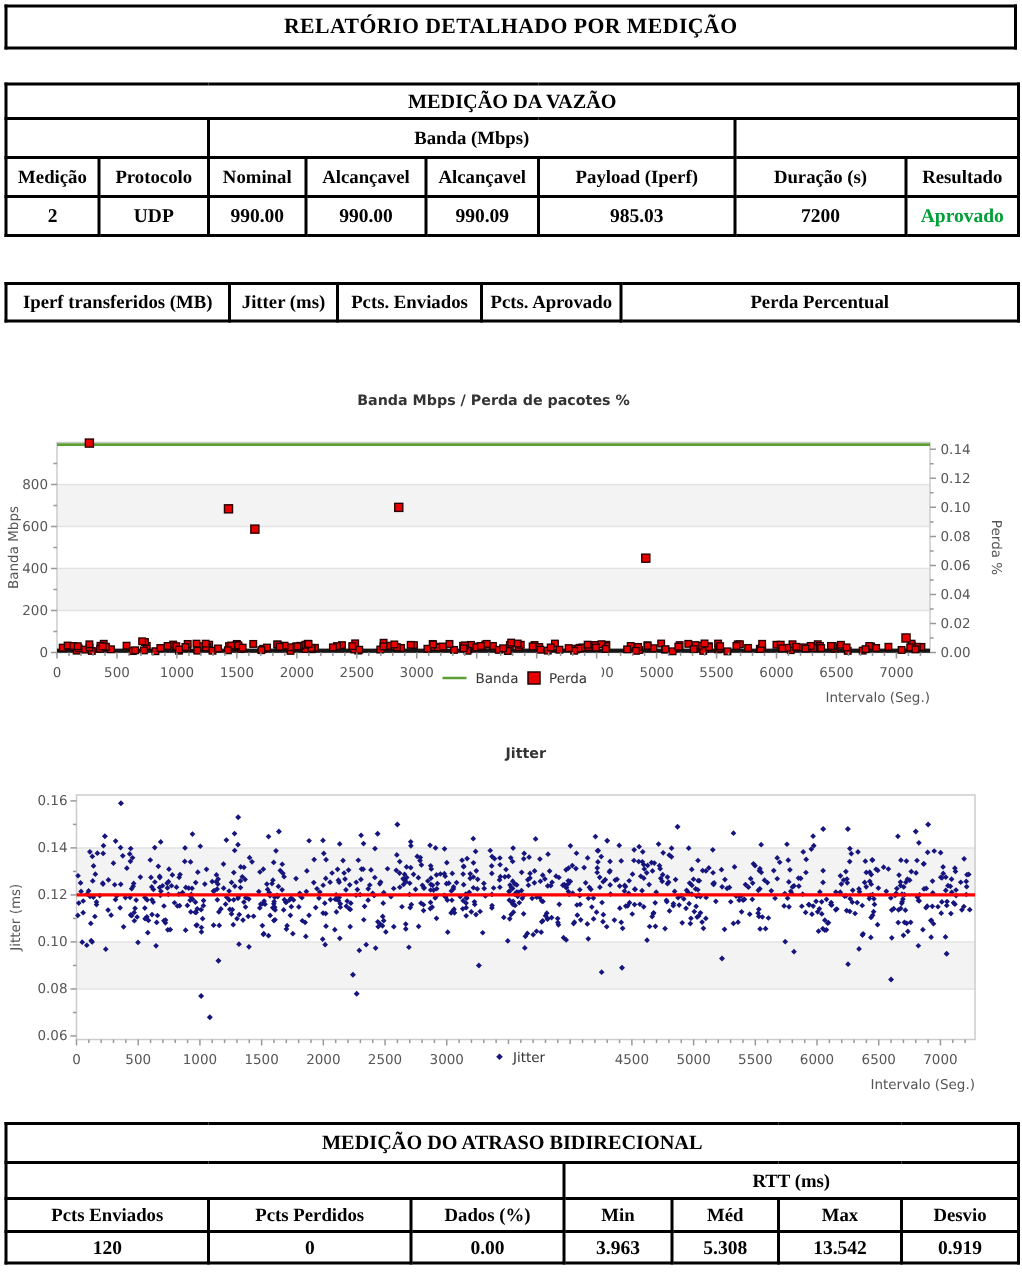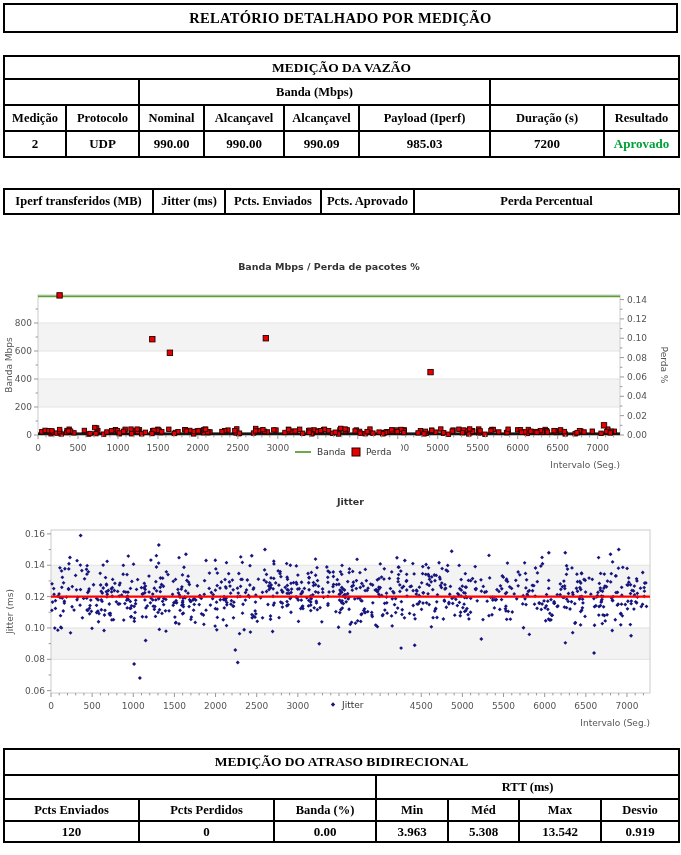--- a/index.html
+++ b/index.html
@@ -1593,21 +1593,21 @@
         <tr>
           <td colspan="7" class="tbl-title" style="height:24px">MEDIÇÃO DO ATRASO BIDIRECIONAL</td>
         </tr>
     <tr>
       <td colspan="3"></td>
       <td colspan="4" class="hdr" style="height:22px">RTT (ms)</td>
     </tr>
     <tr class="hdr" style="height:22px">
       <td>Pcts Enviados</td>
       <td>Pcts Perdidos</td>
-      <td>Banda (%)</td>
+      <td>Dados (%)</td>
       <td>Min</td>
       <td>Méd</td>
       <td>Max</td>
       <td>Desvio</td>
     </tr>
     <tr class="val" style="height:21px">
       <td>120</td>
       <td>0</td>
       <td>0.00</td>
       <td>3.963</td>

